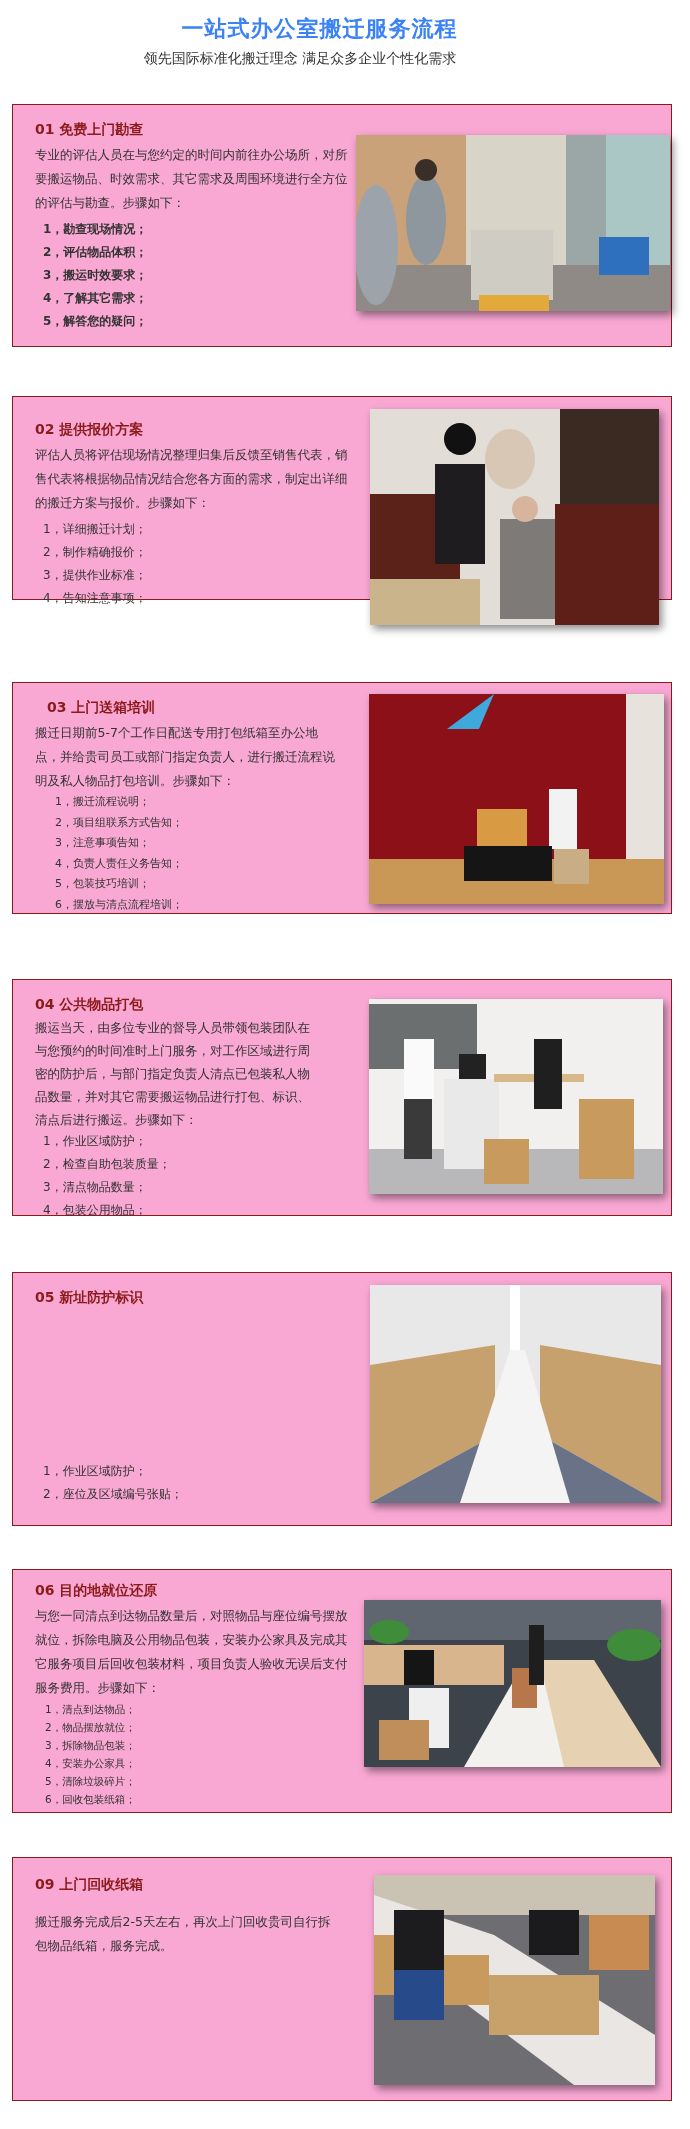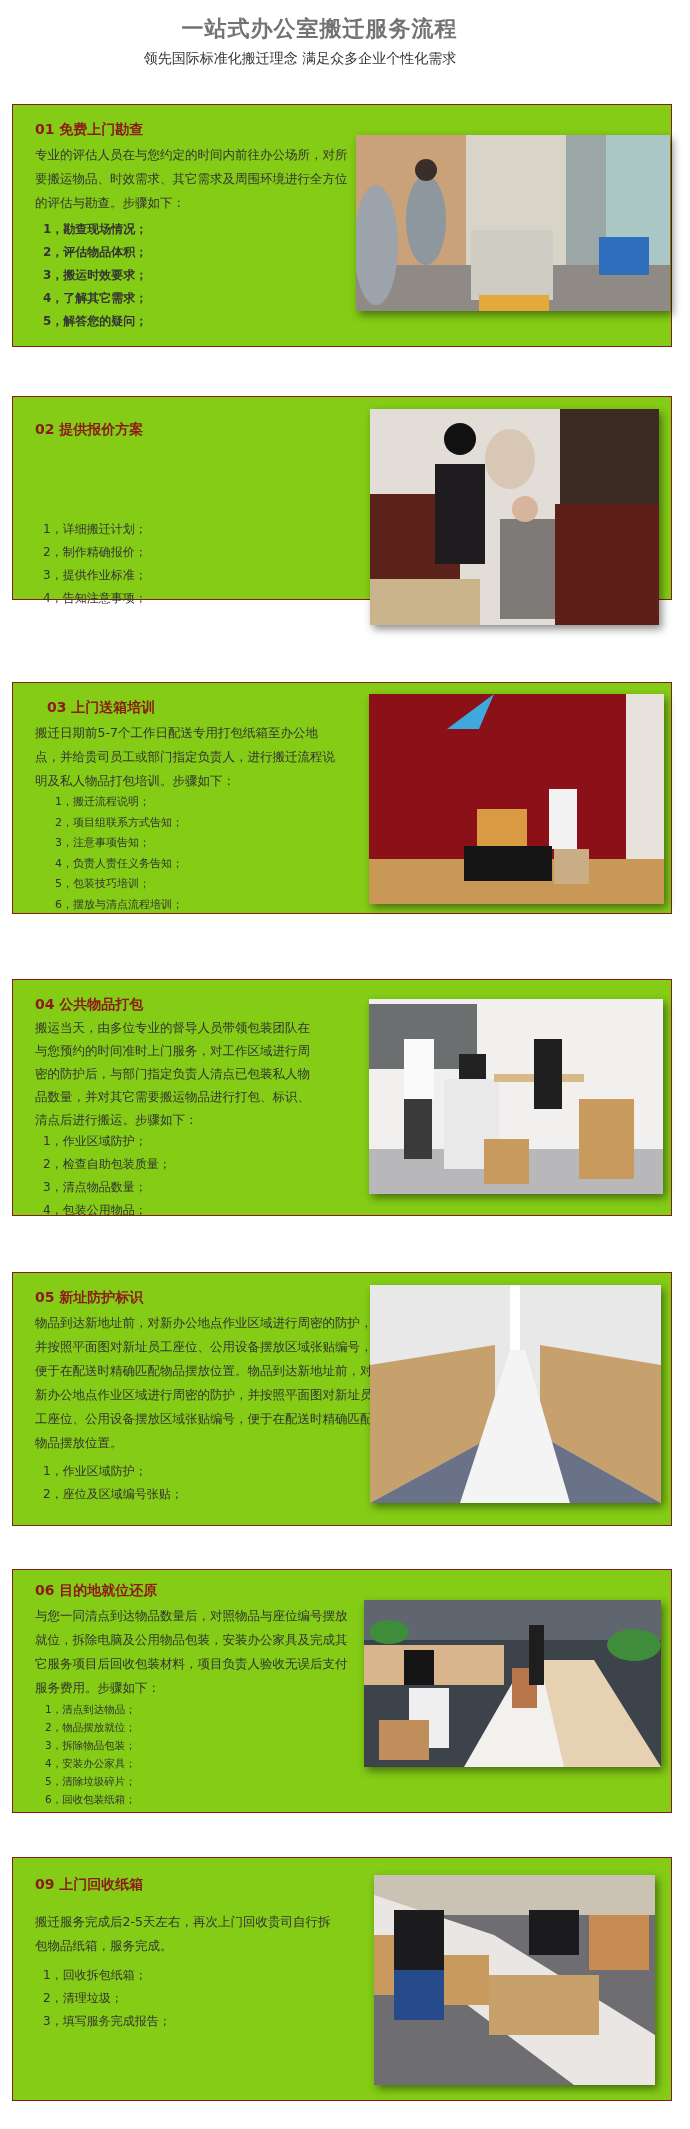--- a/index.html
+++ b/index.html
@@ -1,20 +1,20 @@
 <!DOCTYPE html>
 <html><head>
 <meta charset="utf-8">
 <style>
   html,body{margin:0;padding:0;background:#fff;}
   body{width:690px;height:2129px;position:relative;font-family:"DejaVu Sans","Liberation Sans",sans-serif;color:#333;overflow:hidden;}
   .header{position:absolute;left:0;top:0;width:690px;text-align:center;}
-  .main-title{position:absolute;top:14px;left:0;width:639px;text-align:center;font-size:22px;font-weight:bold;color:#737373;letter-spacing:1px;}
+  .main-title{position:absolute;top:14px;left:0;width:639px;text-align:center;font-size:22px;font-weight:bold;color:#3b82f6;letter-spacing:1px;}
   .subtitle{position:absolute;top:50px;left:0;width:600px;text-align:center;font-size:14px;color:#333;}
-  .box{position:absolute;left:12px;width:660px;border:1.5px solid #8b1a1a;box-sizing:border-box;background:#84cc16;}
+  .box{position:absolute;left:12px;width:660px;border:1.5px solid #8b1a1a;box-sizing:border-box;background:#f9a8d4;}
   .step-title{position:absolute;left:22px;font-size:14px;font-weight:bold;color:#8b1a1a;}
   .step-desc{position:absolute;left:22px;font-size:12.5px;line-height:24px;color:#333;}
   .step-list{position:absolute;left:30px;margin:0;padding:0;list-style:none;font-size:12px;color:#333;}
   .step-list li{height:23px;line-height:23px;}
   .step-list.small li{height:20.5px;line-height:20.5px;font-size:11px;margin-left:12px;}
   .step-list.tiny li{height:18px;line-height:18px;font-size:10.5px;}
   .photo{position:absolute;box-shadow:3px 4px 8px rgba(0,0,0,0.45);overflow:hidden;}
   .photo svg{display:block;width:100%;height:100%;}
 </style>
 </head>
@@ -48,20 +48,21 @@
       <rect x="243" y="102" width="50" height="38" fill="#2e6fbe"></rect>
       <ellipse cx="70" cy="85" rx="20" ry="45" fill="#8e969e"></ellipse>
       <circle cx="70" cy="35" r="11" fill="#3a2e28"></circle>
       <ellipse cx="20" cy="110" rx="22" ry="60" fill="#9ca3ab"></ellipse>
     </svg>
   </div>
 </section>
 
 <section class="box" style="top:396px;height:204px;">
   <div class="step-title" style="top:24px;">02  提供报价方案</div>
+  <div class="step-desc" style="top:46px;width:316px;">评估人员将评估现场情况整理归集后反馈至销售代表，销售代表将根据物品情况结合您各方面的需求，制定出详细的搬迁方案与报价。步骤如下：</div>
   <ul class="step-list" style="top:121px;">
     <li>1，详细搬迁计划；</li>
     <li>2，制作精确报价；</li>
     <li>3，提供作业标准；</li>
     <li>4，告知注意事项；</li>
   </ul>
   <div class="photo" style="left:357px;top:12px;width:289px;height:216px;">
     <svg viewBox="0 0 289 216" preserveAspectRatio="none">
       <rect width="289" height="216" fill="#e2ddd6"></rect>
       <rect x="190" y="0" width="99" height="110" fill="#3a2a22"></rect>
@@ -123,21 +124,20 @@
       <rect x="35" y="40" width="30" height="60" fill="#fafafa"></rect>
       <rect x="35" y="100" width="28" height="60" fill="#3a3a3a"></rect>
       <rect x="115" y="140" width="45" height="45" fill="#c89a5e"></rect>
       <rect x="210" y="100" width="55" height="80" fill="#c89a5e"></rect>
     </svg>
   </div>
 </section>
 
 <section class="box" style="top:1272px;height:254px;">
   <div class="step-title" style="top:16px;">05  新址防护标识</div>
-  <div class="step-desc" style="top:38px;width:340px;">物品到达新地址前，对新办公地点作业区域进行周密的防护，并按照平面图对新址员工座位、公用设备摆放区域张贴编号，便于在配送时精确匹配物品摆放位置。物品到达新地址前，对新办公地点作业区域进行周密的防护，并按照平面图对新址员工座位、公用设备摆放区域张贴编号，便于在配送时精确匹配物品摆放位置。</div>
   <ul class="step-list" style="top:187px;">
     <li>1，作业区域防护；</li>
     <li>2，座位及区域编号张贴；</li>
   </ul>
   <div class="photo" style="left:357px;top:12px;width:291px;height:218px;">
     <svg viewBox="0 0 291 218" preserveAspectRatio="none">
       <rect width="291" height="218" fill="#e8e8e8"></rect>
       <polygon points="0,80 125,60 125,150 0,218" fill="#c7a16d"></polygon>
       <polygon points="291,80 170,60 170,150 291,218" fill="#c7a16d"></polygon>
       <polygon points="125,150 170,150 291,218 0,218" fill="#6a7287"></polygon>
@@ -172,25 +172,20 @@
       <rect x="165" y="25" width="15" height="60" fill="#1e1e1e"></rect>
       <ellipse cx="270" cy="45" rx="27" ry="16" fill="#3f8d3a"></ellipse>
       <ellipse cx="25" cy="32" rx="20" ry="12" fill="#3f8d3a"></ellipse>
     </svg>
   </div>
 </section>
 
 <section class="box" style="top:1857px;height:244px;">
   <div class="step-title" style="top:18px;">09  上门回收纸箱</div>
   <div class="step-desc" style="top:52px;width:300px;">搬迁服务完成后2-5天左右，再次上门回收贵司自行拆包物品纸箱，服务完成。</div>
-  <ul class="step-list" style="top:106px;">
-    <li>1，回收拆包纸箱；</li>
-    <li>2，清理垃圾；</li>
-    <li>3，填写服务完成报告；</li>
-  </ul>
   <div class="photo" style="left:361px;top:17px;width:281px;height:210px;">
     <svg viewBox="0 0 281 210" preserveAspectRatio="none">
       <rect width="281" height="210" fill="#6e6e72"></rect>
       <rect x="0" y="0" width="281" height="40" fill="#cac2b2"></rect>
       <polygon points="0,20 120,60 281,160 281,210 200,210 0,60" fill="#e9e6e3"></polygon>
       <rect x="0" y="60" width="70" height="60" fill="#c89a5e"></rect>
       <rect x="70" y="80" width="45" height="50" fill="#c89a5e"></rect>
       <rect x="115" y="100" width="110" height="60" fill="#c7a06a"></rect>
       <rect x="215" y="40" width="60" height="55" fill="#c88b52"></rect>
       <rect x="20" y="35" width="50" height="60" fill="#1c1c1e"></rect>

